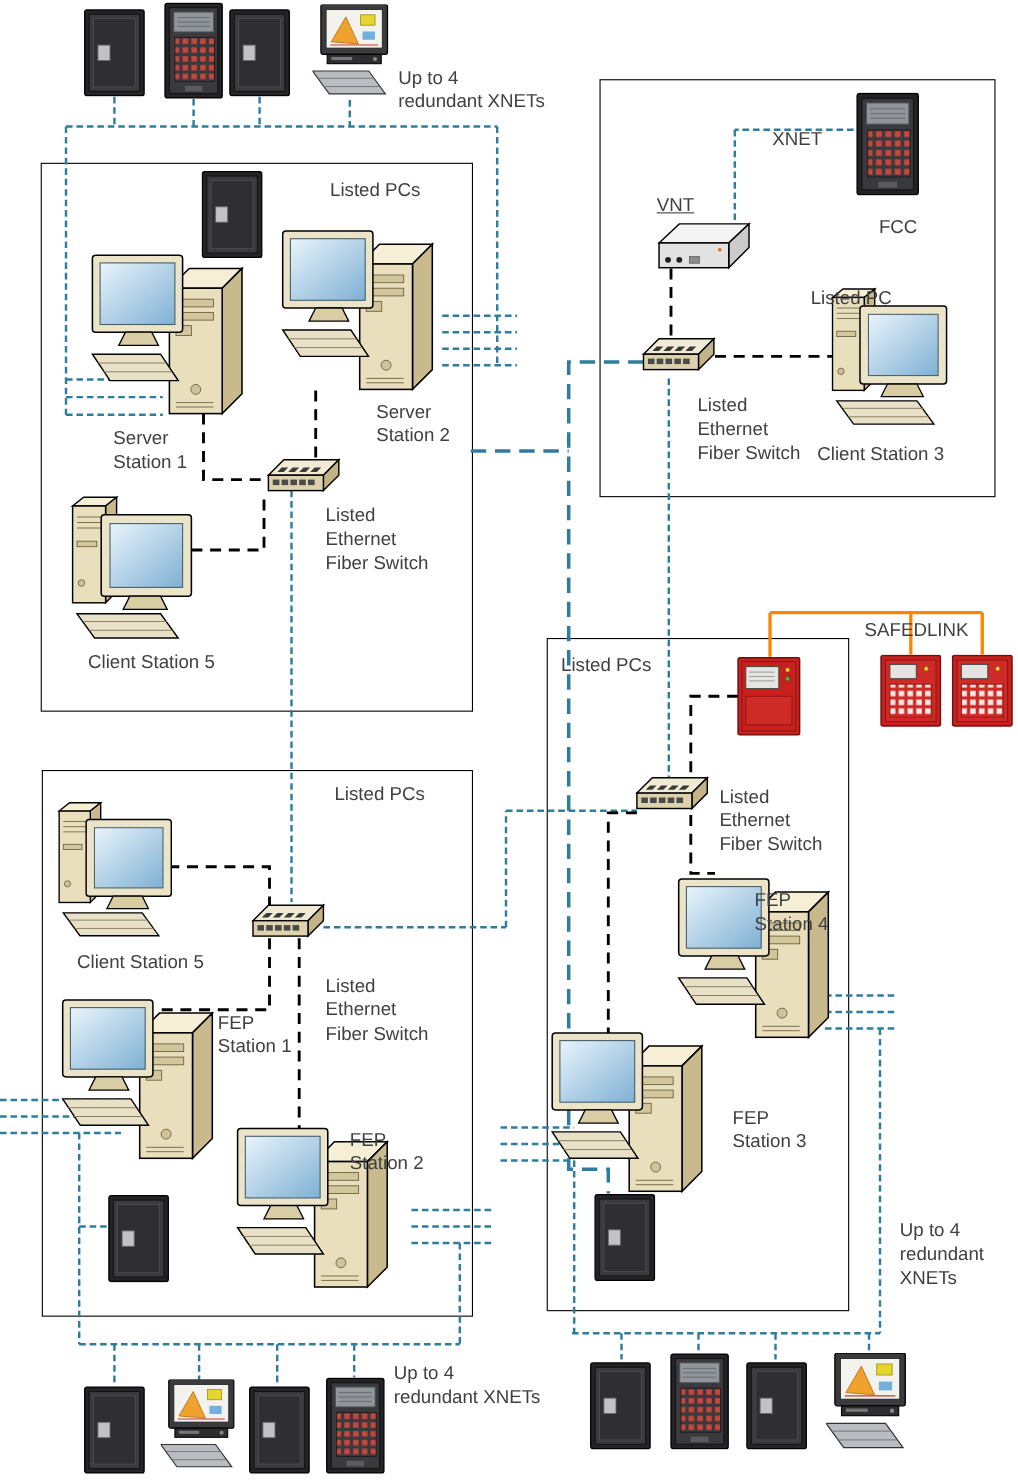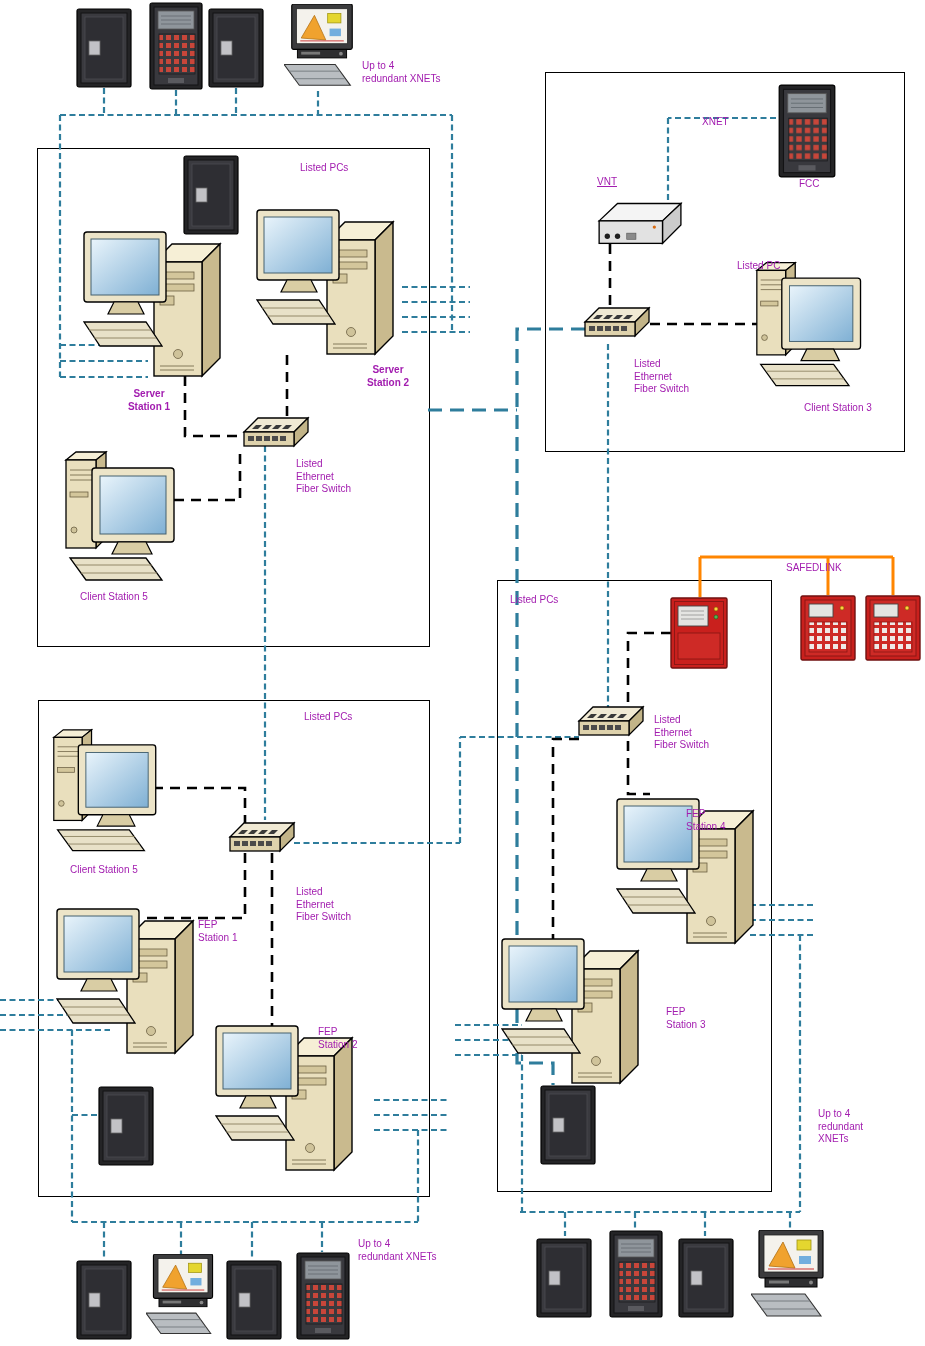--- a/index.html
+++ b/index.html
@@ -5,24 +5,24 @@
   html,body{margin:0;padding:0;}
   body{
     width:925px;height:1346px;background:#ffffff;
     font-family:"Liberation Sans", sans-serif;
     position:relative;overflow:hidden;
   }
   .stage{position:absolute;left:0;top:0;width:925px;height:1346px;}
   .group-box{position:absolute;border:1px solid #000;background:transparent;z-index:1;}
   svg.canvas{position:absolute;left:0;top:0;z-index:2;pointer-events:none;}
   .lbl{
-    position:absolute;z-index:3;font-size:10px;line-height:1.26;
-    color:#a21caf;white-space:pre-line;
+    position:absolute;z-index:3;font-size:17px;line-height:1.26;
+    color:#404040;white-space:pre-line;
   }
-  .lbl.center{text-align:center;font-weight:bold;}
+  .lbl.center{}
 </style>
 </head>
 <body>
 
 <div class="stage">
 
   <div class="group-box" style="left:37px;top:148px;width:391px;height:497px;"></div>
   <div class="group-box" style="left:545px;top:72px;width:358px;height:378px;"></div>
   <div class="group-box" style="left:497px;top:580px;width:273px;height:610px;"></div>
   <div class="group-box" style="left:38px;top:700px;width:390px;height:495px;"></div>
@@ -322,27 +322,27 @@
   <div class="lbl center" style="left:103px;top:388px;width:92px;">Server
 Station 1</div>
   <div class="lbl center" style="left:342px;top:364px;width:92px;">Server
 Station 2</div>
   <div class="lbl" style="left:296px;top:458px;">Listed
 Ethernet
 Fiber Switch</div>
   <div class="lbl" style="left:80px;top:591px;">Client Station 5</div>
 
   <div class="lbl" style="left:702px;top:116px;">XNET</div>
-  <div class="lbl" style="left:799px;top:178px;">FCC</div>
+  <div class="lbl" style="left:799px;top:196px;">FCC</div>
   <div class="lbl" style="left:597px;top:176px;text-decoration:underline;">VNT</div>
   <div class="lbl" style="left:737px;top:260px;">Listed PC</div>
   <div class="lbl" style="left:634px;top:358px;">Listed
 Ethernet
 Fiber Switch</div>
-  <div class="lbl" style="left:804px;top:402px;">Client Station 3</div>
+  <div class="lbl" style="left:743px;top:402px;">Client Station 3</div>
 
   <div class="lbl" style="left:786px;top:562px;">SAFEDLINK</div>
 
   <div class="lbl" style="left:510px;top:594px;">Listed PCs</div>
   <div class="lbl" style="left:654px;top:714px;">Listed
 Ethernet
 Fiber Switch</div>
   <div class="lbl" style="left:686px;top:808px;">FEP
 Station 4</div>
   <div class="lbl" style="left:666px;top:1006px;">FEP

